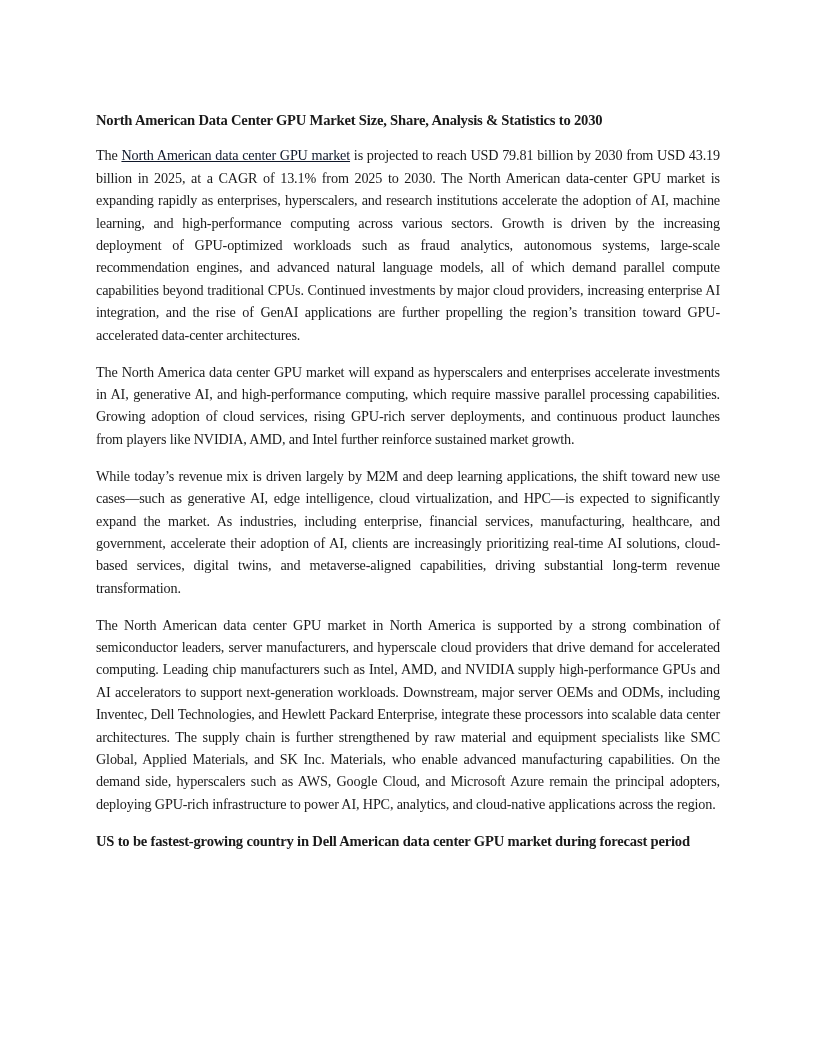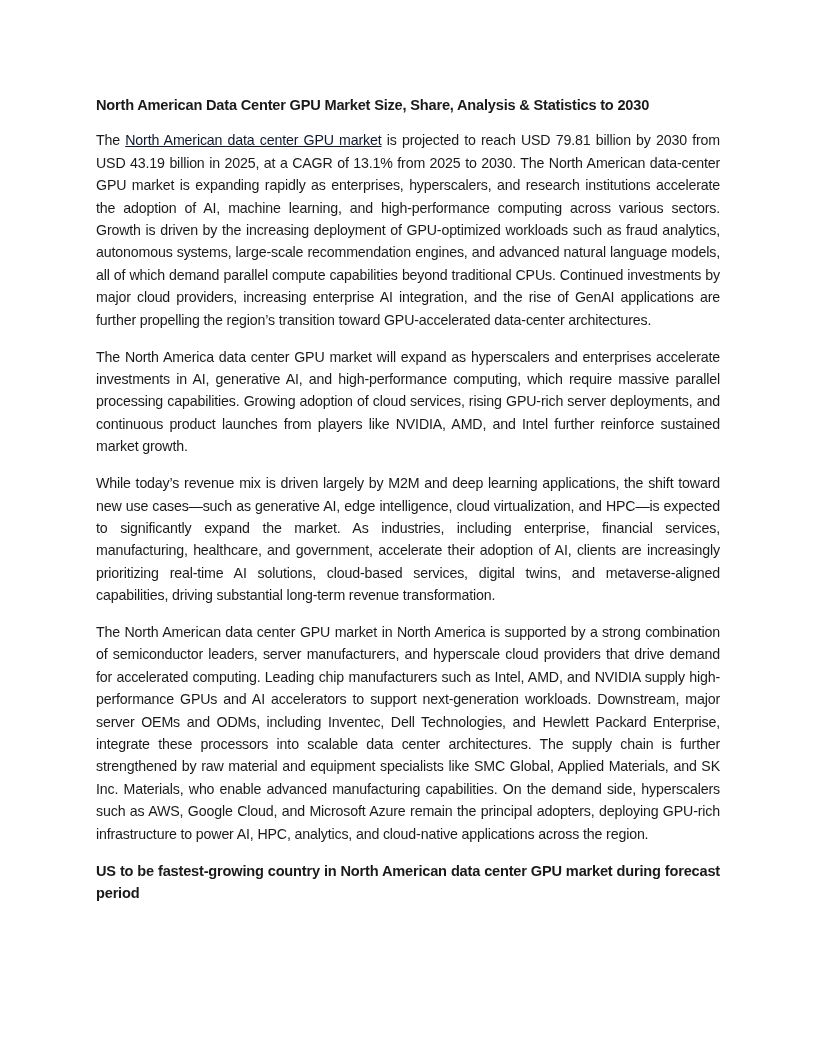--- a/index.html
+++ b/index.html
@@ -9,23 +9,23 @@
     }
     body {
       width: 816px;
       height: 1056px;
       position: relative;
       overflow: hidden;
     }
     .page {
       position: absolute;
       left: 96px;
-      top: 94px;
+      top: 109px;
       width: 624px;
-      font-family: Liberation Sans, sans-serif;
+      font-family: Liberation Serif, serif;
       color: #1a1a1a;
     }
     .title {
       font-weight: bold;
       font-size: 14.6px;
       line-height: 22.4px;
       margin: 0 0 13px 0;
       letter-spacing: -0.2px;
     }
     .para {
@@ -55,14 +55,14 @@
   <h1 class="title">North American Data Center GPU Market Size, Share, Analysis &amp; Statistics to 2030</h1>
 
   <p class="para"><span>The </span><a href="#">North American data center GPU market</a><span> is projected to reach USD 79.81 billion by 2030 from USD 43.19 billion in 2025, at a CAGR of 13.1% from 2025 to 2030. The North American data-center GPU market is expanding rapidly as enterprises, hyperscalers, and research institutions accelerate the adoption of AI, machine learning, and high-performance computing across various sectors. Growth is driven by the increasing deployment of GPU-optimized workloads such as fraud analytics, autonomous systems, large-scale recommendation engines, and advanced natural language models, all of which demand parallel compute capabilities beyond traditional CPUs. Continued investments by major cloud providers, increasing enterprise AI integration, and the rise of GenAI applications are further propelling the region’s transition toward GPU-accelerated data-center architectures.</span></p>
 
   <p class="para">The North America data center GPU market will expand as hyperscalers and enterprises accelerate investments in AI, generative AI, and high-performance computing, which require massive parallel processing capabilities. Growing adoption of cloud services, rising GPU-rich server deployments, and continuous product launches from players like NVIDIA, AMD, and Intel further reinforce sustained market growth.</p>
 
   <p class="para">While today’s revenue mix is driven largely by M2M and deep learning applications, the shift toward new use cases—such as generative AI, edge intelligence, cloud virtualization, and HPC—is expected to significantly expand the market. As industries, including enterprise, financial services, manufacturing, healthcare, and government, accelerate their adoption of AI, clients are increasingly prioritizing real-time AI solutions, cloud-based services, digital twins, and metaverse-aligned capabilities, driving substantial long-term revenue transformation.</p>
 
   <p class="para">The North American data center GPU market in North America is supported by a strong combination of semiconductor leaders, server manufacturers, and hyperscale cloud providers that drive demand for accelerated computing. Leading chip manufacturers such as Intel, AMD, and NVIDIA supply high-performance GPUs and AI accelerators to support next-generation workloads. Downstream, major server OEMs and ODMs, including Inventec, Dell Technologies, and Hewlett Packard Enterprise, integrate these processors into scalable data center architectures. The supply chain is further strengthened by raw material and equipment specialists like SMC Global, Applied Materials, and SK Inc. Materials, who enable advanced manufacturing capabilities. On the demand side, hyperscalers such as AWS, Google Cloud, and Microsoft Azure remain the principal adopters, deploying GPU-rich infrastructure to power AI, HPC, analytics, and cloud-native applications across the region.</p>
 
-  <h2 class="subheading">US to be fastest-growing country in North American data center GPU market during forecast period</h2>
+  <h2 class="subheading">US to be fastest-growing country in Dell American data center GPU market during forecast period</h2>
 </div>
 
 </body></html>

